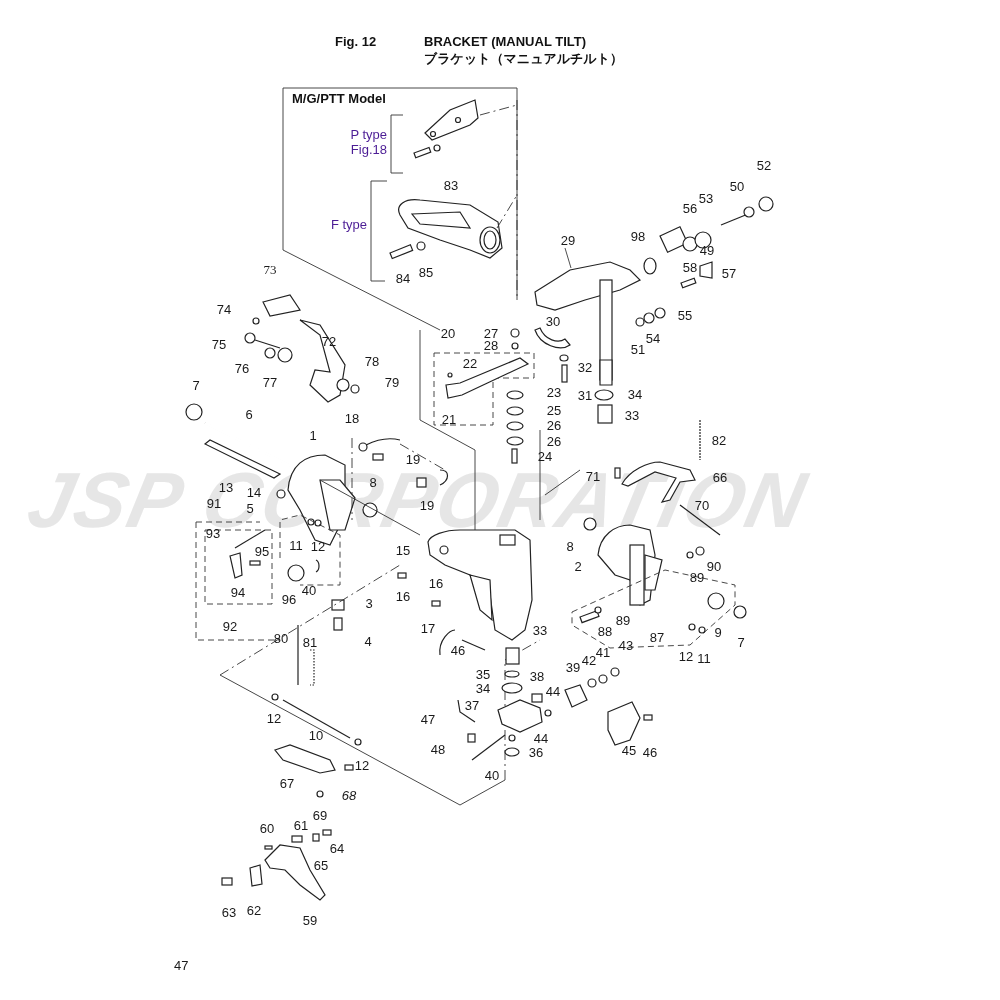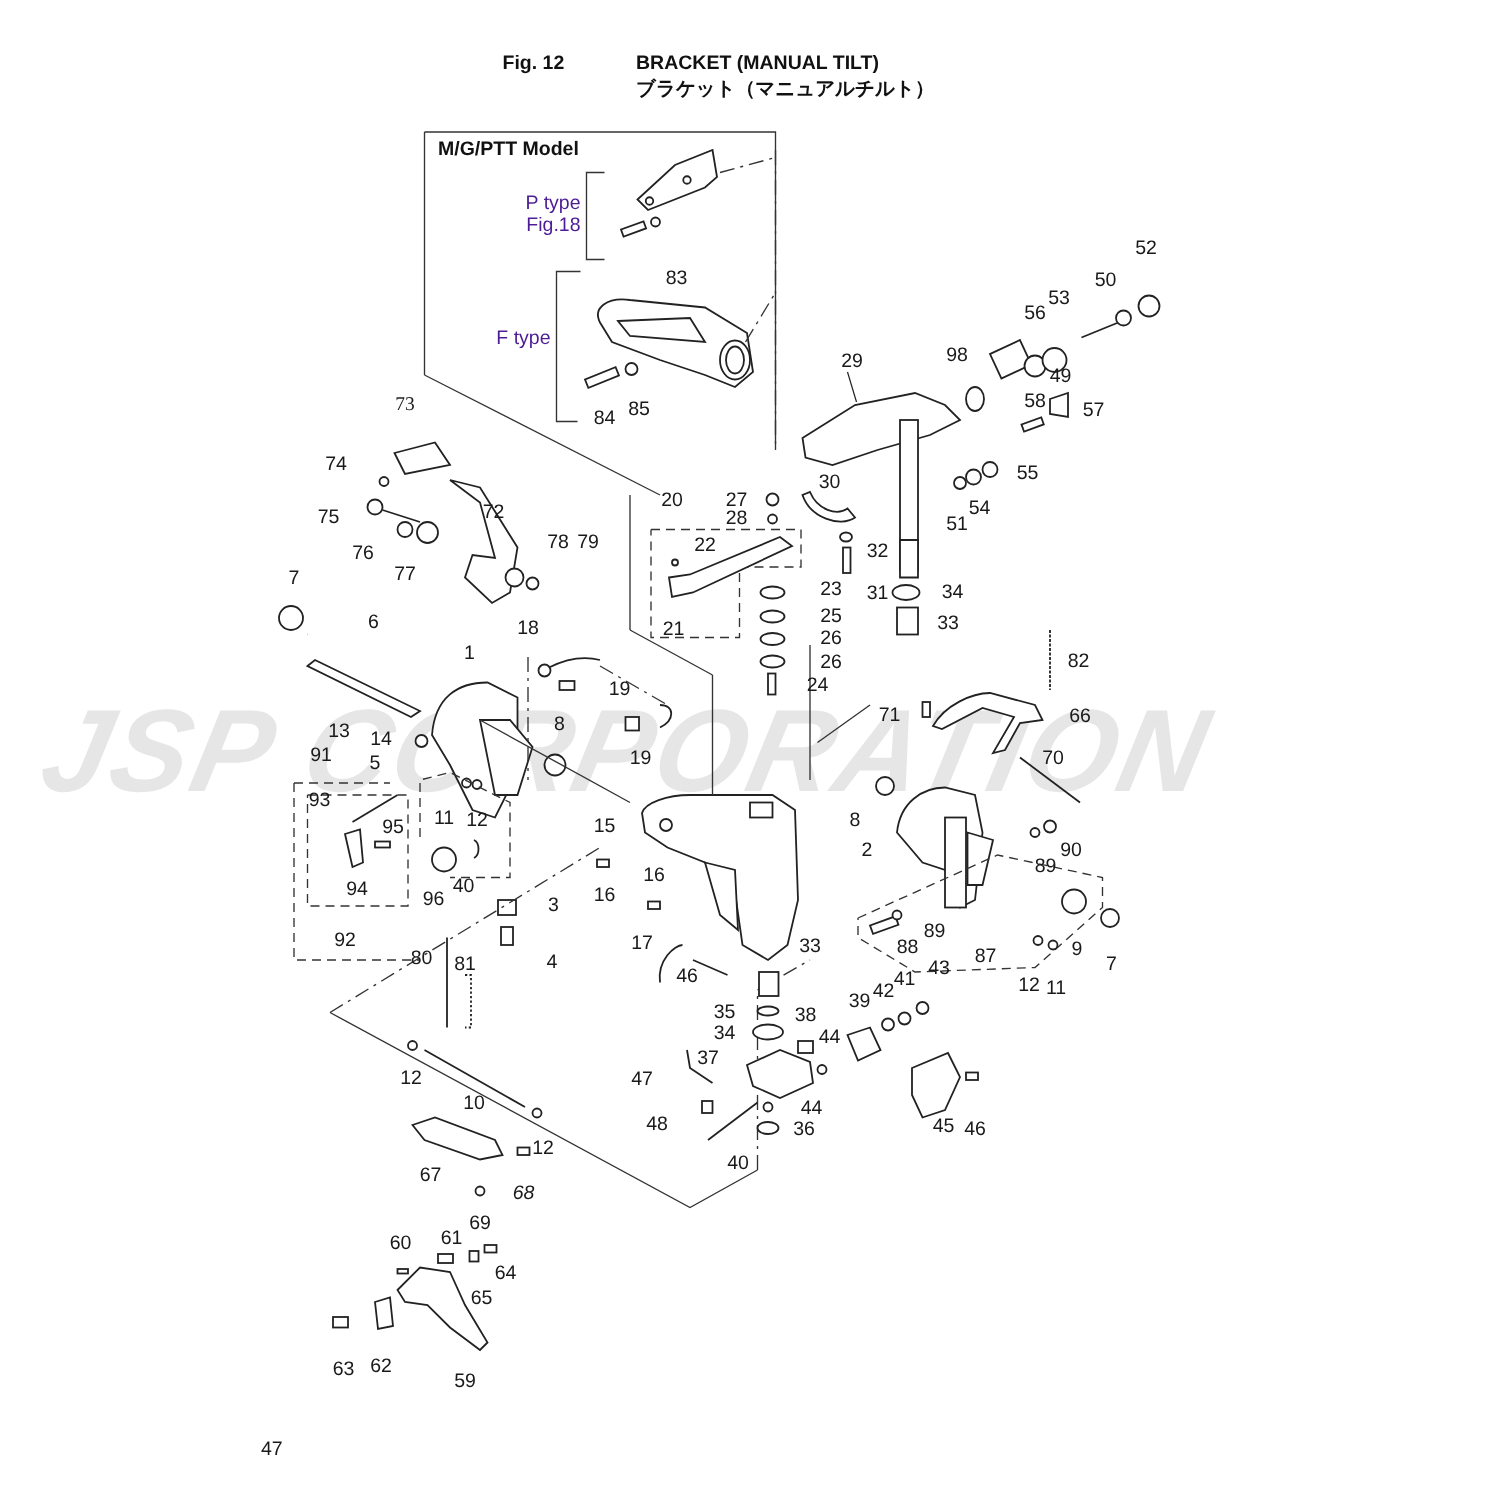--- a/index.html
+++ b/index.html
@@ -271,21 +271,21 @@
       <div class="lbl" style="left: 653px; top: 338px;">54</div>
       <div class="lbl" style="left: 638px; top: 349px;">51</div>
       <div class="lbl" style="left: 553px; top: 321px;">30</div>
       <div class="lbl" style="left: 270px; top: 269px; font-family: Liberation Serif, serif;">73</div>
       <div class="lbl" style="left: 329px; top: 299px; margin-top: 42px;">72</div>
       <div class="lbl" style="left: 224px; top: 309px;">74</div>
       <div class="lbl" style="left: 219px; top: 344px;">75</div>
       <div class="lbl" style="left: 242px; top: 368px;">76</div>
       <div class="lbl" style="left: 270px; top: 382px;">77</div>
       <div class="lbl" style="left: 372px; top: 361px;">78</div>
-      <div class="lbl" style="left: 392px; top: 361px;">79</div>
+      <div class="lbl" style="left: 392px; top: 382px;">79</div>
       <div class="lbl" style="left: 196px; top: 385px;">7</div>
       <div class="lbl" style="left: 249px; top: 414px;">6</div>
       <div class="lbl" style="left: 448px; top: 333px;">20</div>
       <div class="lbl" style="left: 491px; top: 333px;">27</div>
       <div class="lbl" style="left: 491px; top: 345px;">28</div>
       <div class="lbl" style="left: 470px; top: 363px;">22</div>
       <div class="lbl" style="left: 449px; top: 419px;">21</div>
       <div class="lbl" style="left: 585px; top: 367px;">32</div>
       <div class="lbl" style="left: 585px; top: 395px;">31</div>
       <div class="lbl" style="left: 554px; top: 392px;">23</div>

